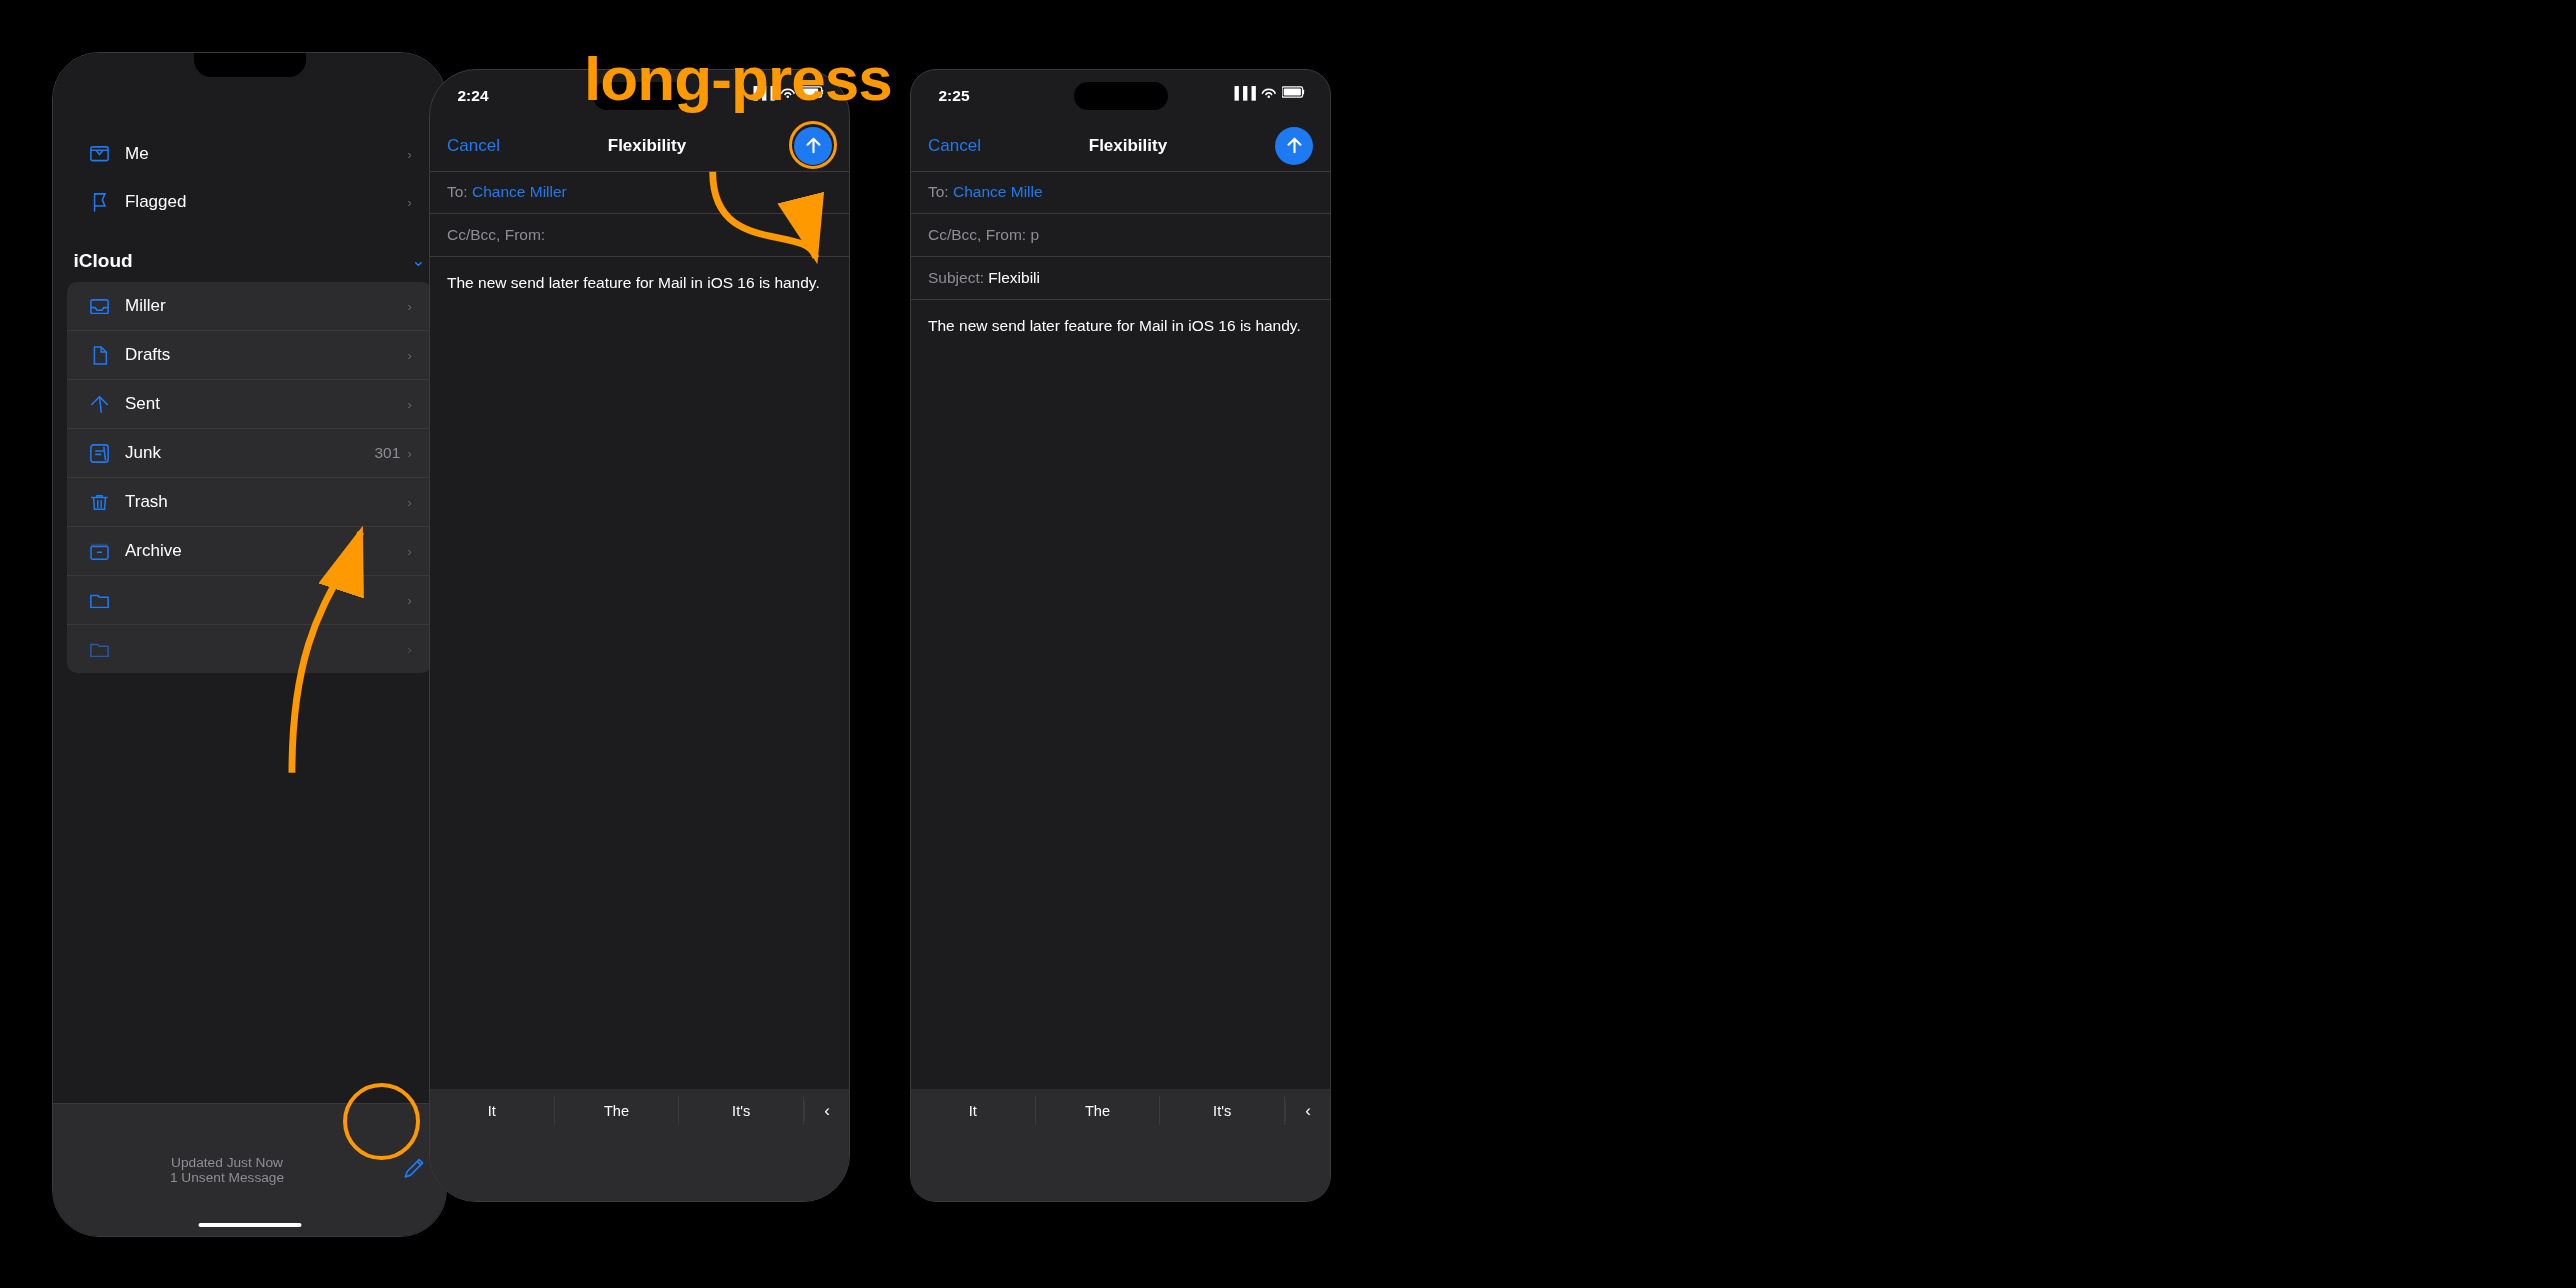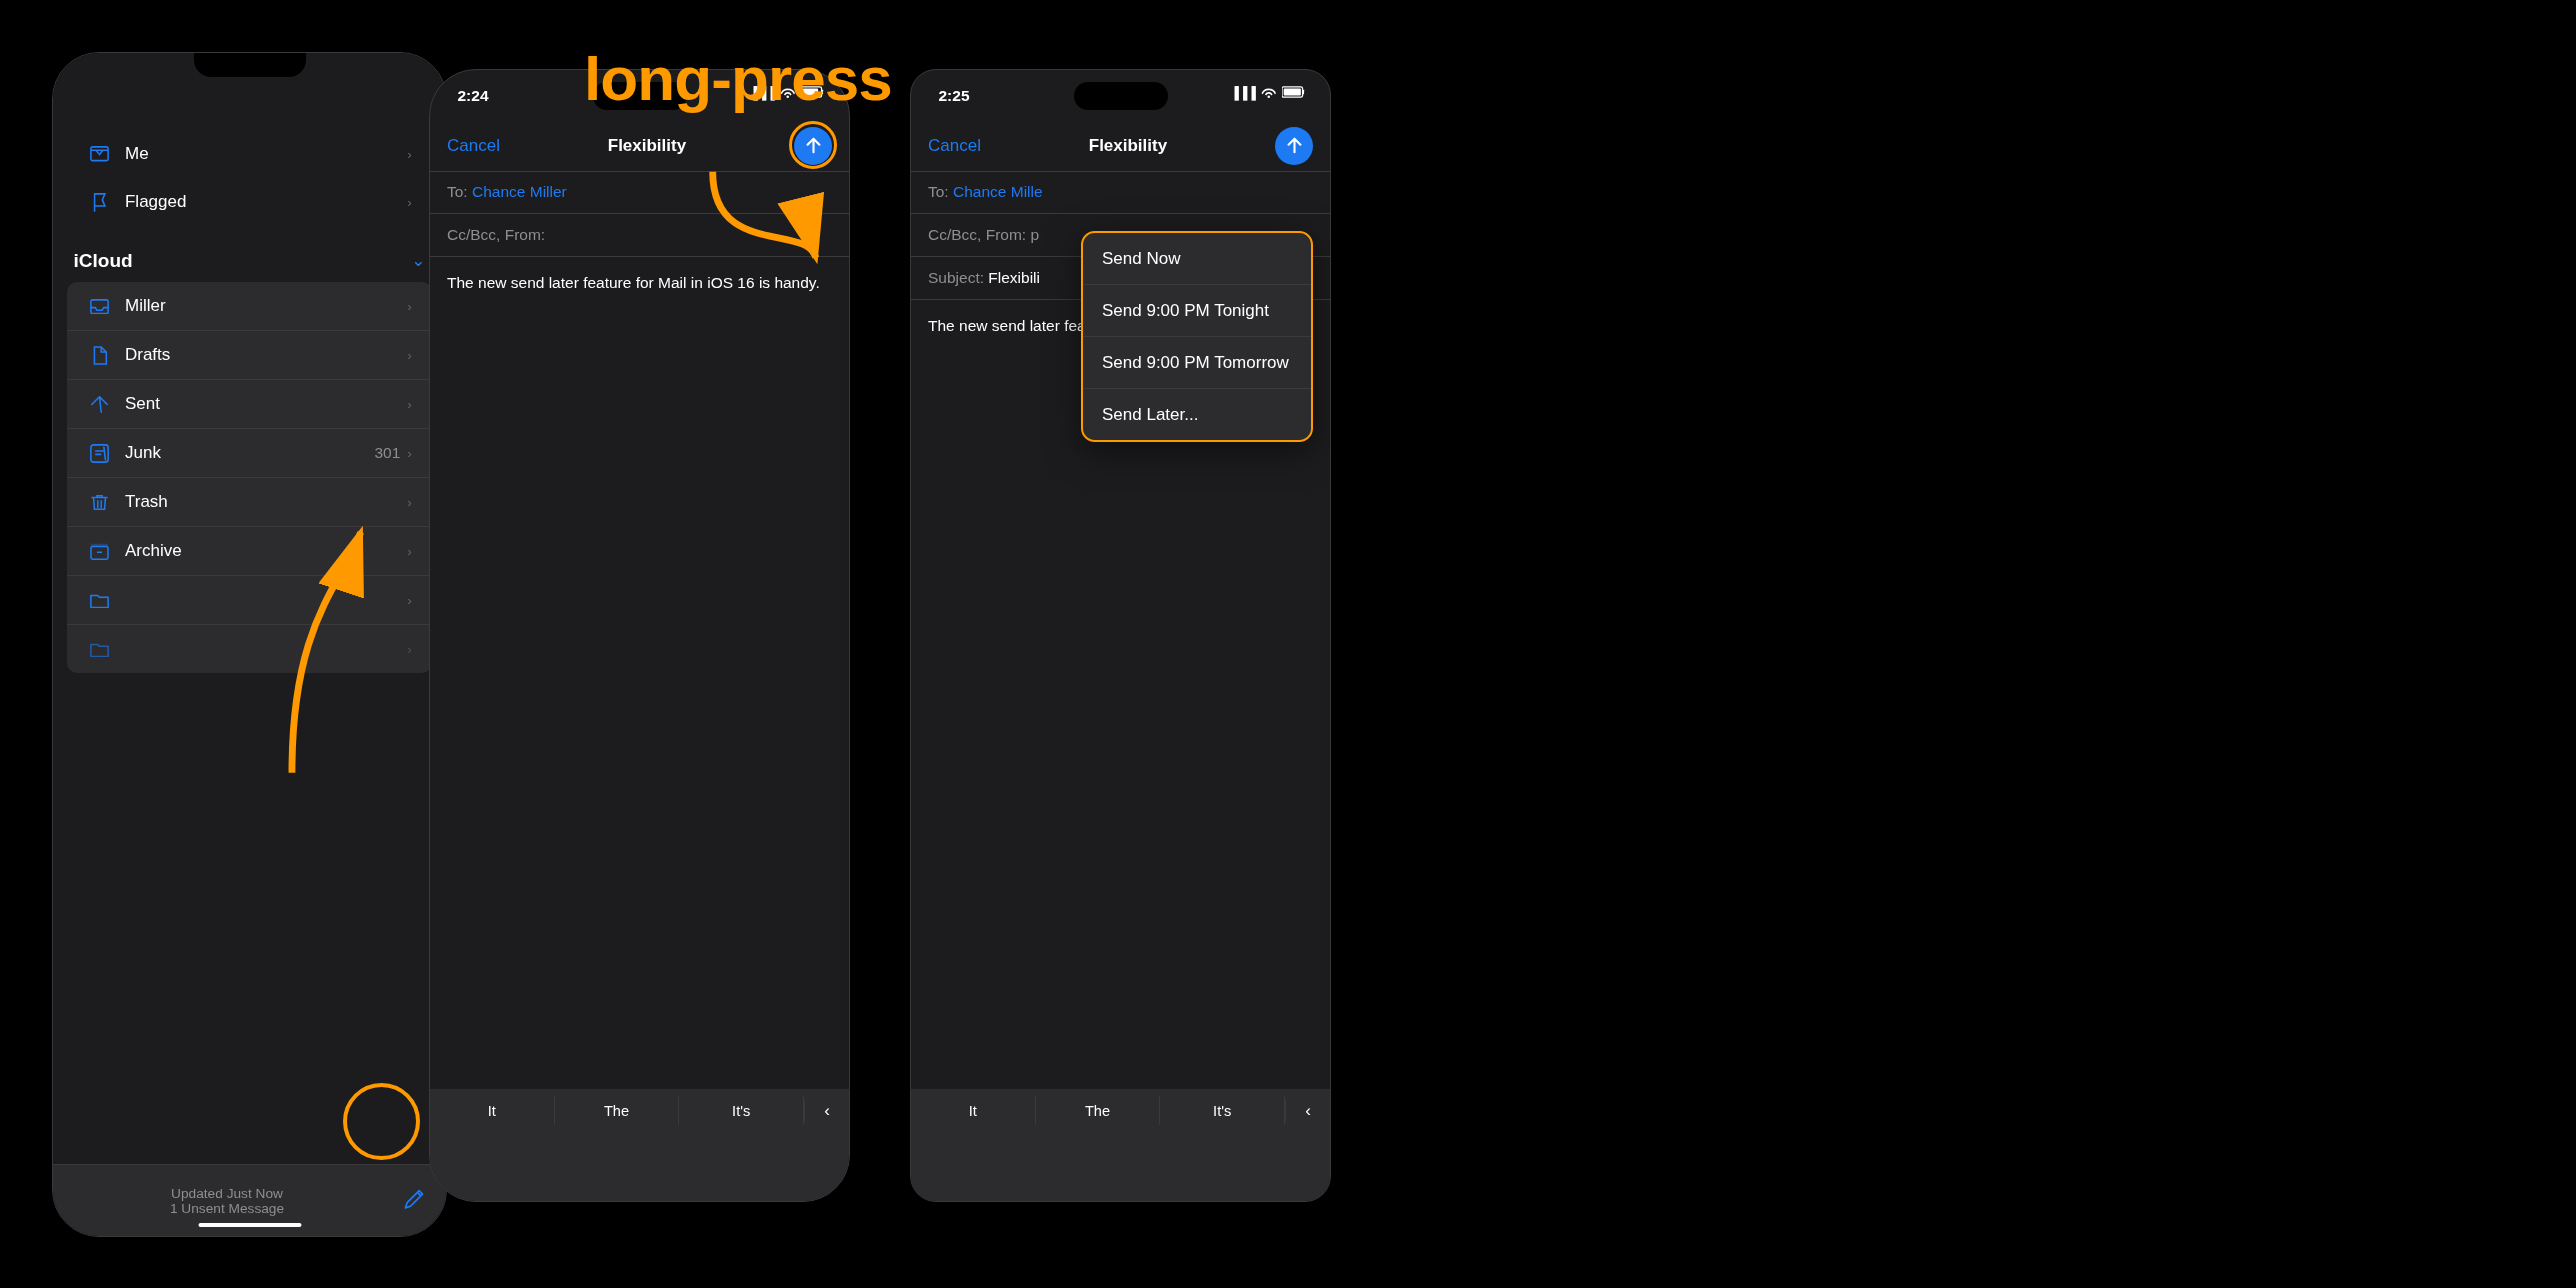--- a/index.html
+++ b/index.html
@@ -111,21 +111,21 @@
       border-radius: 6.9px;
       border-bottom: none;
     }
 
     
     .phone1-bottom {
       position: absolute;
       bottom: 0;
       left: 0;
       right: 0;
-      height: 72px;
+      height: 133px;
       background: #2c2c2e;
       border-top: 0.9px solid #3a3a3c;
       display: flex;
       align-items: center;
       justify-content: center;
       padding: 0 10px;
     }
     .bottom-text {
       flex: 1;
       text-align: center;
@@ -631,26 +631,20 @@
     <div class="compose-field">
       <span class="label">Cc/Bcc, From: p</span>
     </div>
     <div class="compose-subject">
       <span class="label">Subject: </span>
       <span class="value">Flexibili</span>
     </div>
     <div class="compose-body">The new send later feature for Mail in iOS 16 is handy.</div>
   </div>
 
-  <div class="send-later-menu">
-    <div class="send-later-item">Send Now</div>
-    <div class="send-later-item">Send 9:00 PM Tonight</div>
-    <div class="send-later-item">Send 9:00 PM Tomorrow</div>
-    <div class="send-later-item">Send Later...</div>
-  </div>
 
   <div class="keyboard-suggestions">
     <span class="kbd-suggestion">It</span>
     <span class="kbd-suggestion">The</span>
     <span class="kbd-suggestion">It's</span>
     <span class="kbd-back">‹</span>
   </div>
   <div class="keyboard-area"></div>
 </div>
 

